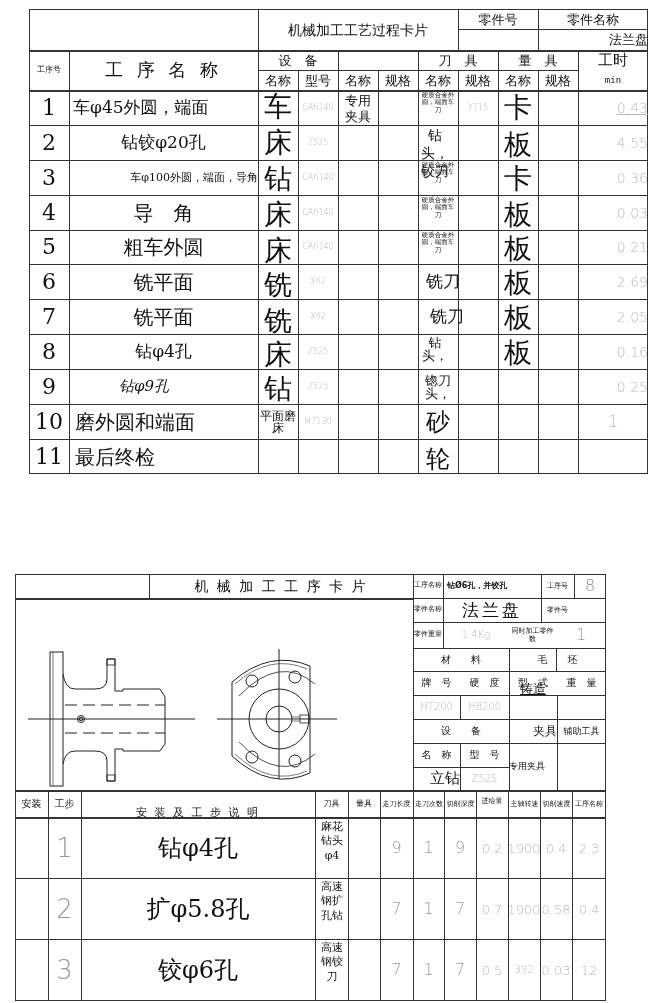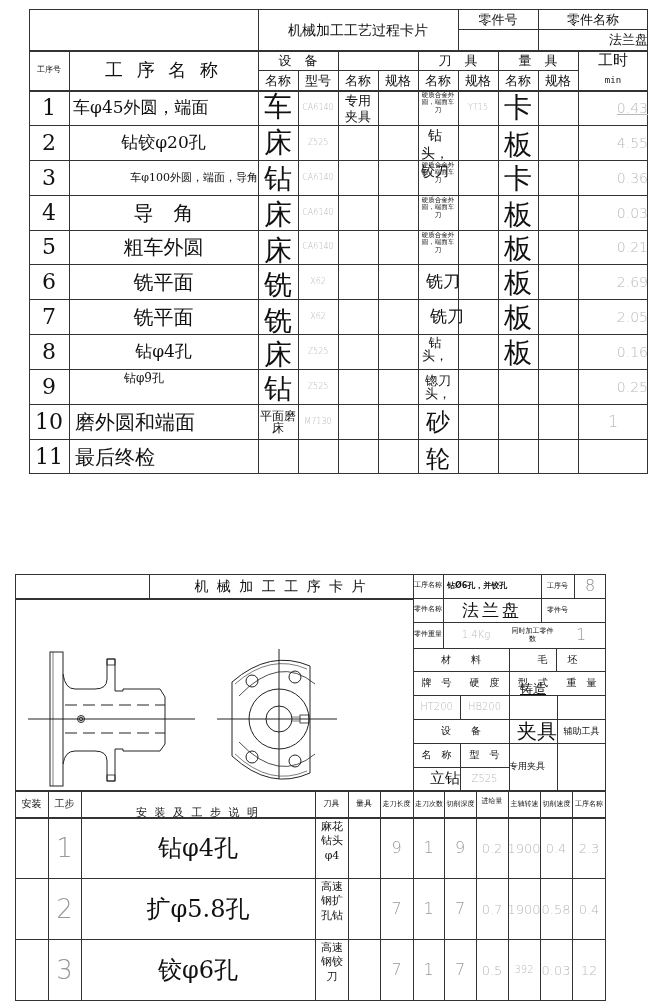--- a/index.html
+++ b/index.html
@@ -113,21 +113,21 @@
     <div class="t" style="left:422px;top:299px;width:50px;height:35px;font-size:17px;">铣刀</div>
     <div class="t gray" style="left:578px;top:299px;width:70px;height:35px;font-size:14px;justify-content:flex-end;padding-right:4px;">2.05</div>
 
     <div class="t big" style="left:29px;top:334px;width:40px;height:35px;">8</div>
     <div class="t" style="left:69px;top:334px;width:189px;height:35px;font-size:17px;">钻φ4孔</div>
     <div class="t gray small" style="left:298px;top:334px;width:40px;height:35px;">Z525</div>
     <div class="t" style="left:420px;top:334px;width:30px;height:35px;font-size:13px;white-space:normal;align-items:flex-start;padding-top:2px;">钻头，</div>
     <div class="t gray" style="left:578px;top:334px;width:70px;height:35px;font-size:14px;justify-content:flex-end;padding-right:4px;">0.16</div>
 
     <div class="t big" style="left:29px;top:369px;width:40px;height:35px;">9</div>
-    <div class="t" style="left:69px;top:360px;width:150px;height:35px;font-size:12px;">钻φ9孔</div>
+    <div class="t" style="left:69px;top:369px;width:150px;height:35px;font-size:15px;font-style:italic;">钻φ9孔</div>
     <div class="t gray small" style="left:298px;top:369px;width:40px;height:35px;">Z525</div>
     <div class="t" style="left:420px;top:369px;width:36px;height:35px;font-size:13px;white-space:normal;">锪刀头，</div>
     <div class="t gray" style="left:578px;top:369px;width:70px;height:35px;font-size:14px;justify-content:flex-end;padding-right:4px;">0.25</div>
 
     <div class="t big" style="left:29px;top:404px;width:40px;height:35px;">10</div>
     <div class="t" style="left:69px;top:404px;width:189px;height:35px;font-size:20px;justify-content:flex-start;padding-left:6px;">磨外圆和端面</div>
     <div class="t" style="left:258px;top:404px;width:40px;height:70px;font-size:12px;white-space:normal;align-items:flex-start;padding-top:6px;">平面磨床</div>
     <div class="t gray small" style="left:298px;top:404px;width:40px;height:35px;">M7130</div>
     <div class="t" style="left:418px;top:404px;width:40px;height:35px;font-size:24px;">砂</div>
     <div class="t gray" style="left:578px;top:404px;width:70px;height:35px;font-size:16px;">1</div>
@@ -218,21 +218,21 @@
   <div class="t" style="left:460px;top:671px;width:49px;height:24px;font-size:10px;">硬　度</div>
   <div class="t" style="left:509px;top:671px;width:48px;height:24px;font-size:10px;">型　式</div>
   <div class="t" style="left:557px;top:671px;width:49px;height:24px;font-size:10px;">重　量</div>
 
   <div class="t gray" style="left:413px;top:695px;width:47px;height:24px;font-size:10px;">HT200</div>
   <div class="t gray" style="left:460px;top:695px;width:49px;height:24px;font-size:10px;">HB200</div>
   <div class="t" style="left:509px;top:676px;width:48px;height:24px;font-size:13px;text-decoration:underline;">铸造</div>
   <div class="t" style="left:557px;top:695px;width:49px;height:24px;"></div>
 
   <div class="t" style="left:413px;top:719px;width:96px;height:24px;font-size:10px;">设　　备</div>
-  <div class="t" style="left:509px;top:719px;width:48px;height:24px;font-size:20px;justify-content:flex-end;font-family:Liberation Serif, serif;">夹具</div>
+  <div class="t" style="left:509px;top:719px;width:48px;height:24px;font-size:12px;justify-content:flex-end;font-family:Liberation Serif, serif;">夹具</div>
   <div class="t" style="left:557px;top:719px;width:49px;height:24px;font-size:9px;">辅助工具</div>
 
   <div class="t" style="left:413px;top:743px;width:47px;height:24px;font-size:10px;">名　称</div>
   <div class="t" style="left:460px;top:743px;width:49px;height:24px;font-size:10px;">型　号</div>
   <div class="t" style="left:413px;top:767px;width:47px;height:23px;font-size:15px;justify-content:flex-end;">立钻</div>
   <div class="t gray" style="left:460px;top:767px;width:49px;height:23px;font-size:10px;">Z525</div>
   <div class="t" style="left:509px;top:743px;width:48px;height:47px;font-size:9px;justify-content:flex-start;">专用夹具</div>
 
   <div class="ln" style="left:48px;top:790px;width:1px;height:211px;"></div>
   <div class="ln" style="left:81px;top:790px;width:1px;height:211px;"></div>

